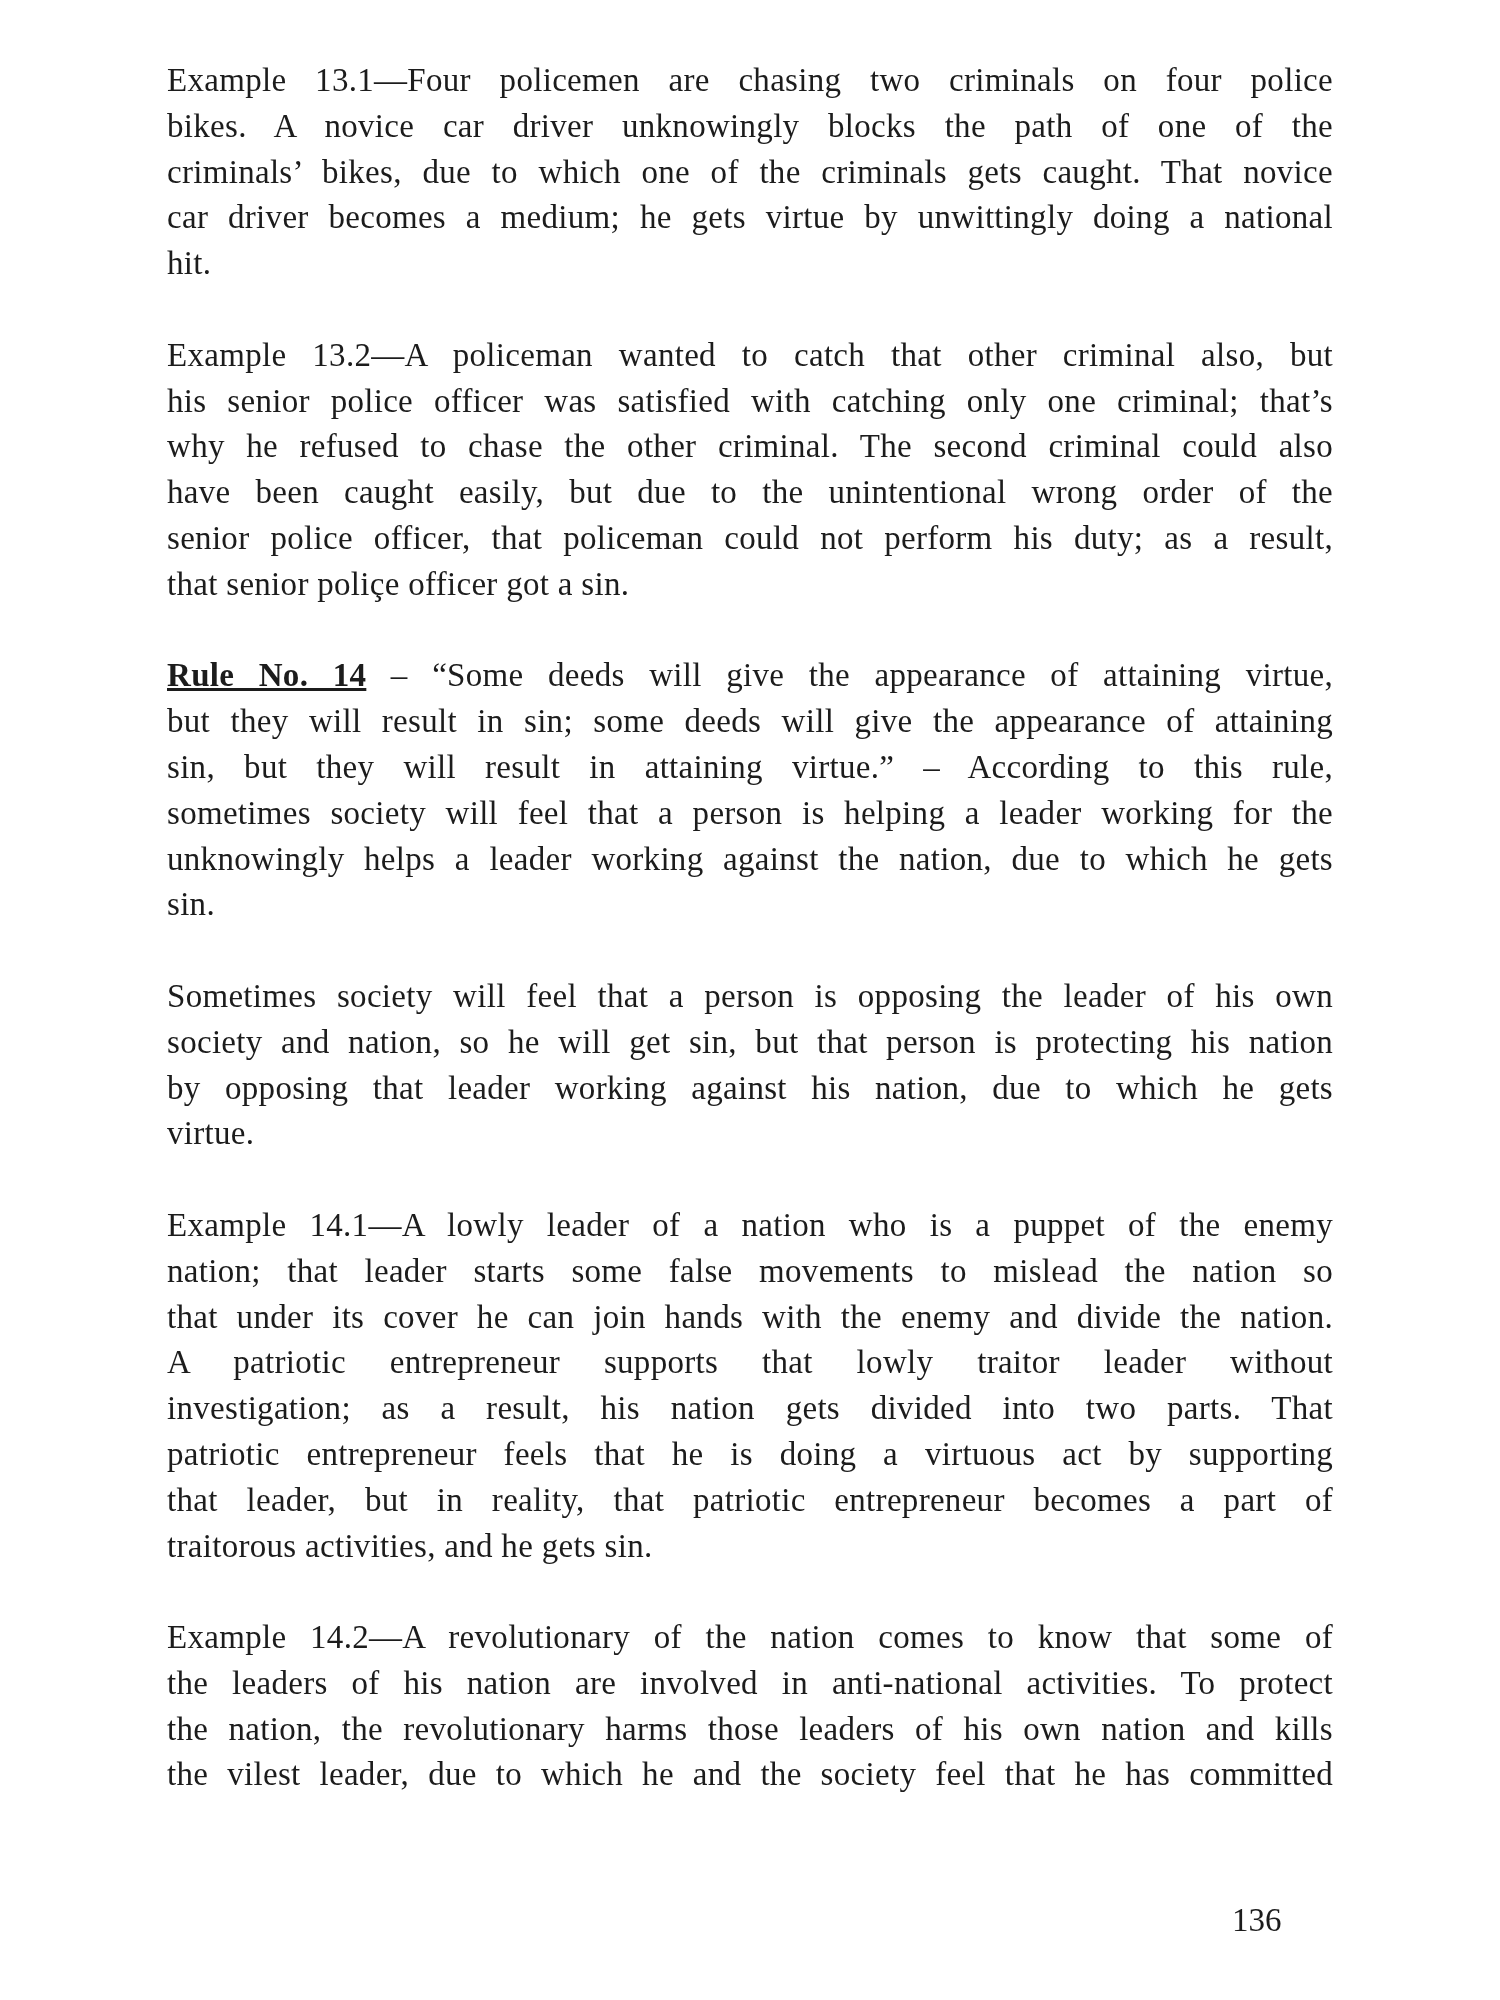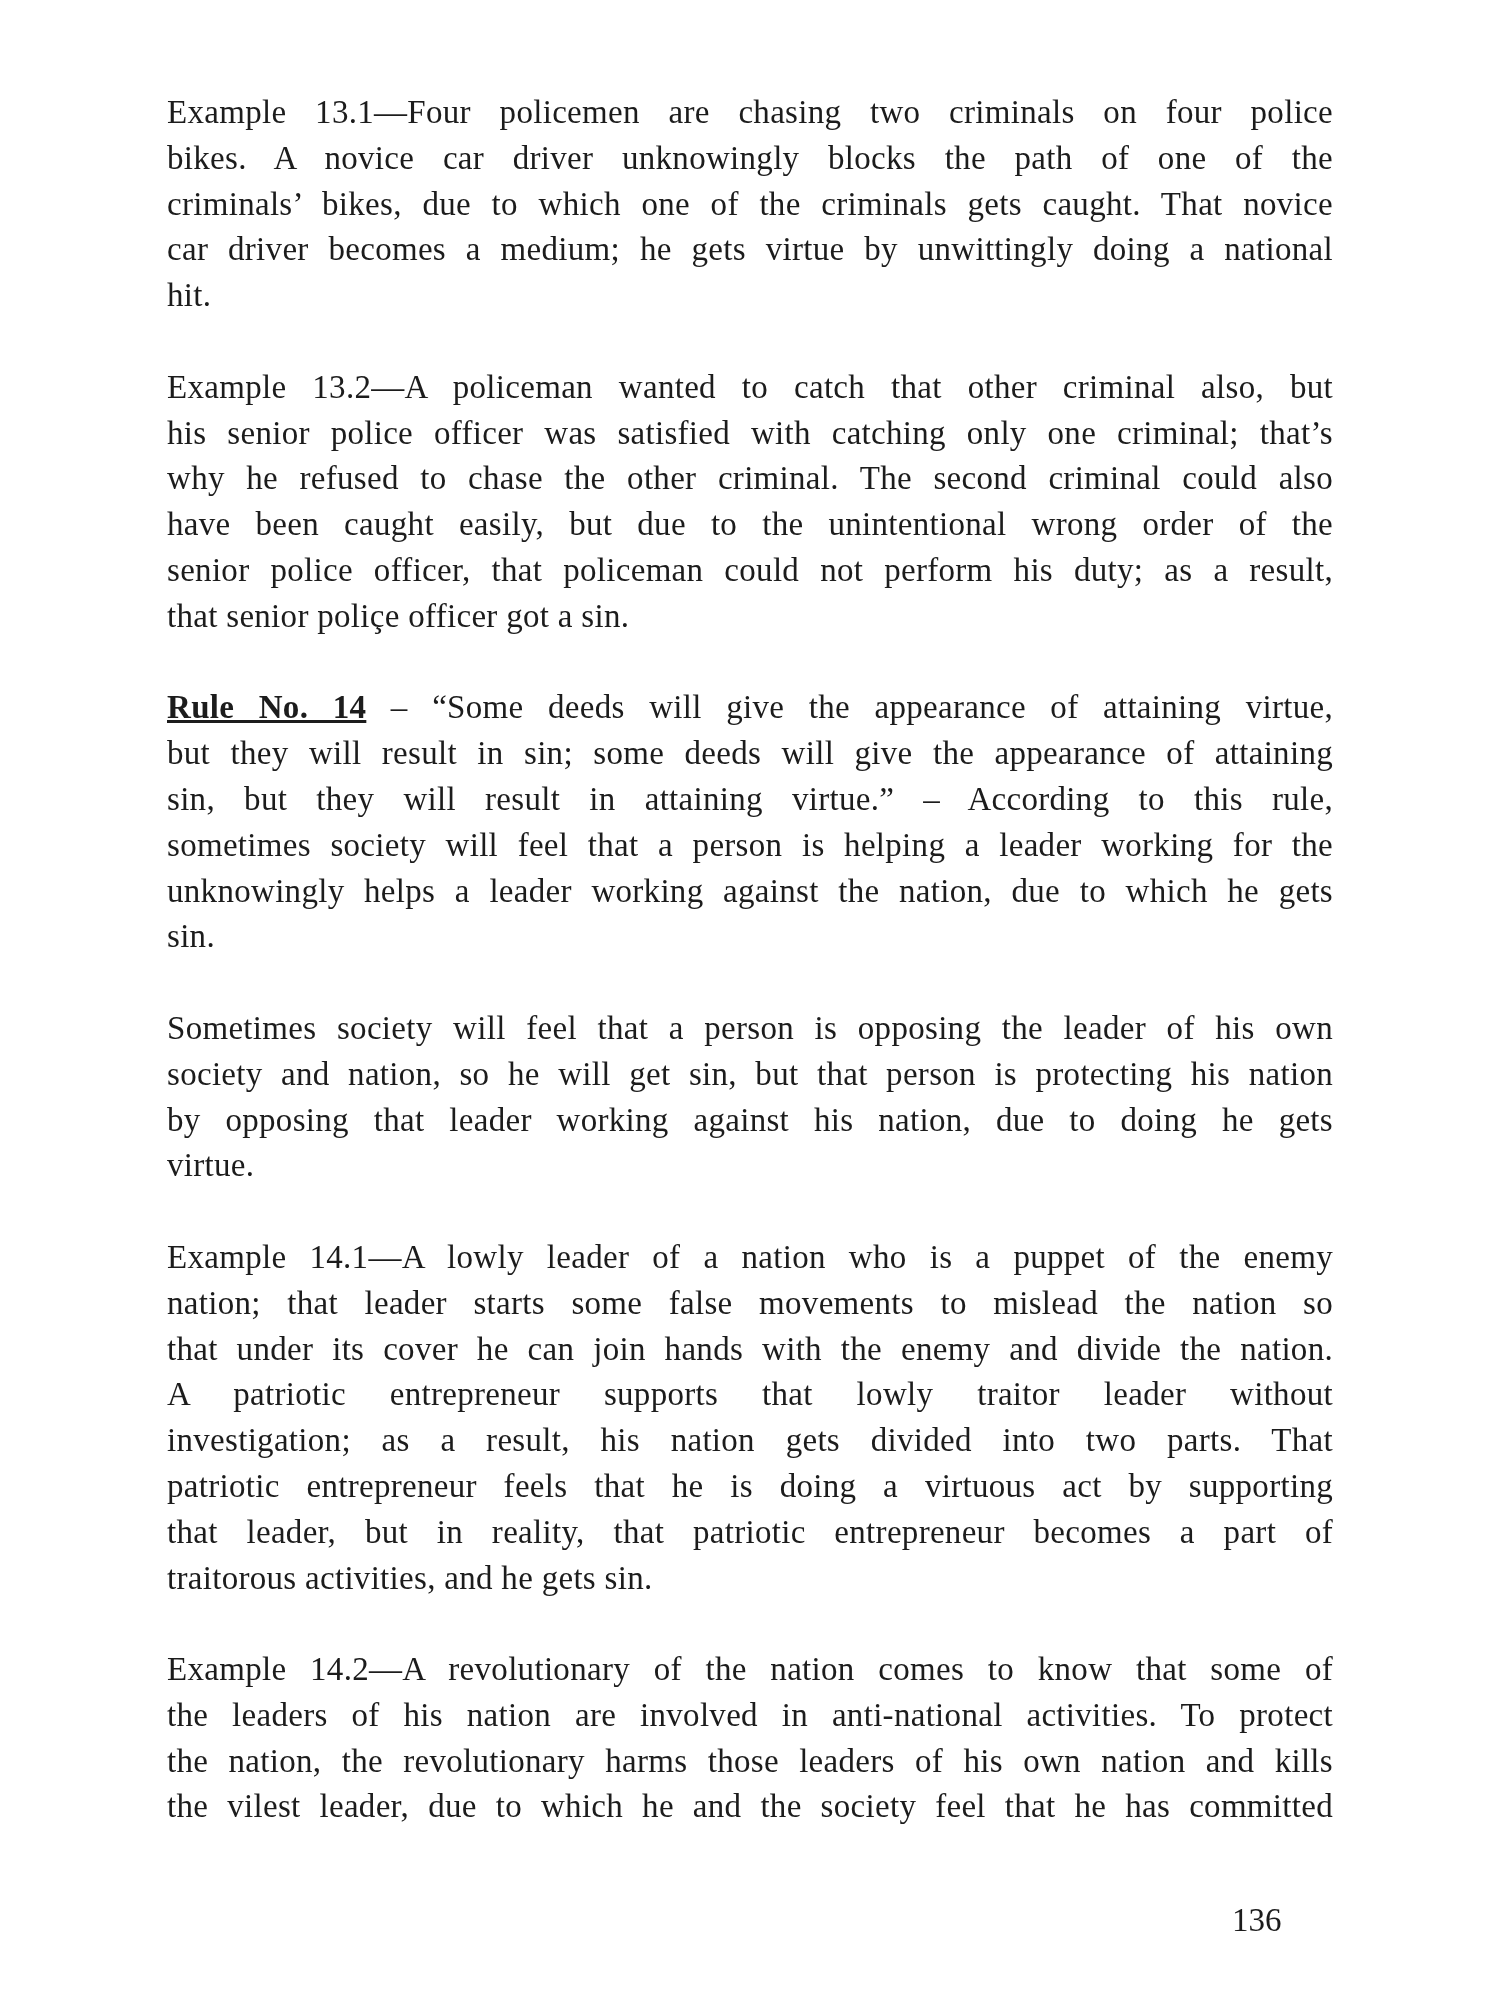--- a/index.html
+++ b/index.html
@@ -13,21 +13,20 @@
       position: relative;
       overflow: hidden;
       font-family: "Liberation Serif", "DejaVu Serif", serif;
       color: #1c1c1c;
     }
     .page {
       position: absolute;
       left: 167px;
       top: 58px;
       width: 1166px;
-      margin-top: 32px;
     }
     .para {
       margin: 0 0 45.8px 0;
     }
     .line {
       display: block;
       height: 45.8px;
       line-height: 45.8px;
       font-size: 33px;
       white-space: nowrap;
@@ -80,21 +79,21 @@
     <span class="line">but they will result in sin; some deeds will give the appearance of attaining</span>
     <span class="line">sin, but they will result in attaining virtue.” – According to this rule,</span>
     <span class="line">sometimes society will feel that a person is helping a leader working for the</span>
     <span class="line">unknowingly helps a leader working against the nation, due to which he gets</span>
     <span class="line last">sin.</span>
   </p>
 
   <p class="para">
     <span class="line">Sometimes society will feel that a person is opposing the leader of his own</span>
     <span class="line">society and nation, so he will get sin, but that person is protecting his nation</span>
-    <span class="line">by opposing that leader working against his nation, due to doing he gets</span>
+    <span class="line">by opposing that leader working against his nation, due to which he gets</span>
     <span class="line last">virtue.</span>
   </p>
 
   <p class="para">
     <span class="line">Example 14.1—A lowly leader of a nation who is a puppet of the enemy</span>
     <span class="line">nation; that leader starts some false movements to mislead the nation so</span>
     <span class="line">that under its cover he can join hands with the enemy and divide the nation.</span>
     <span class="line">A patriotic entrepreneur supports that lowly traitor leader without</span>
     <span class="line">investigation; as a result, his nation gets divided into two parts. That</span>
     <span class="line">patriotic entrepreneur feels that he is doing a virtuous act by supporting</span>

